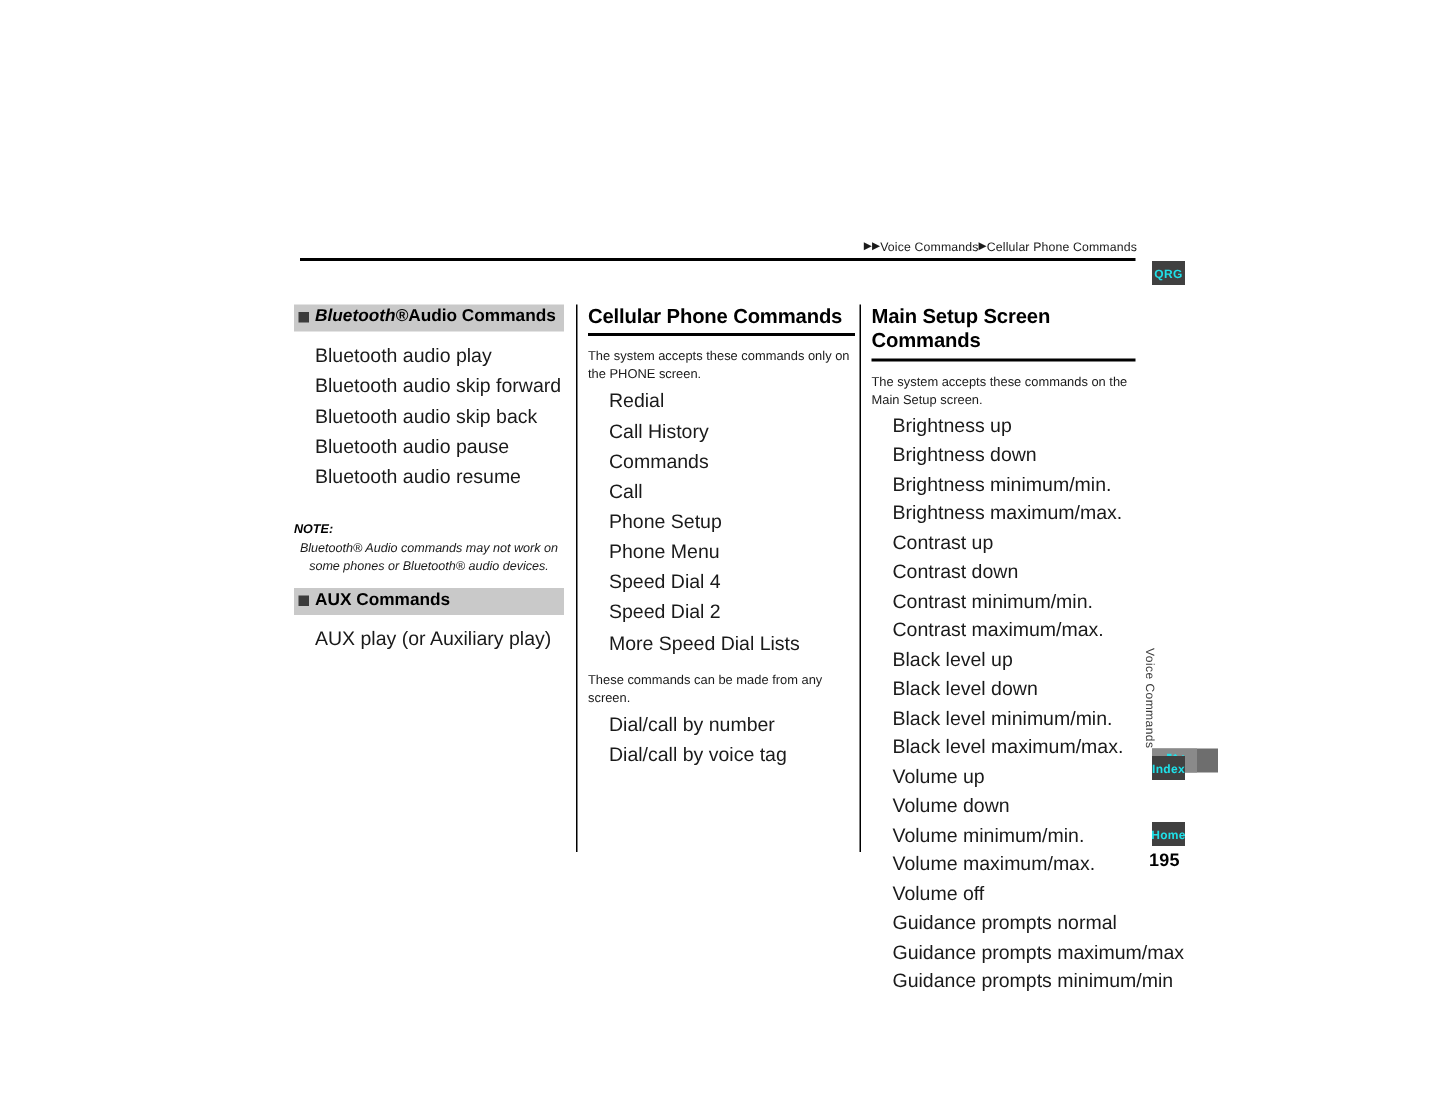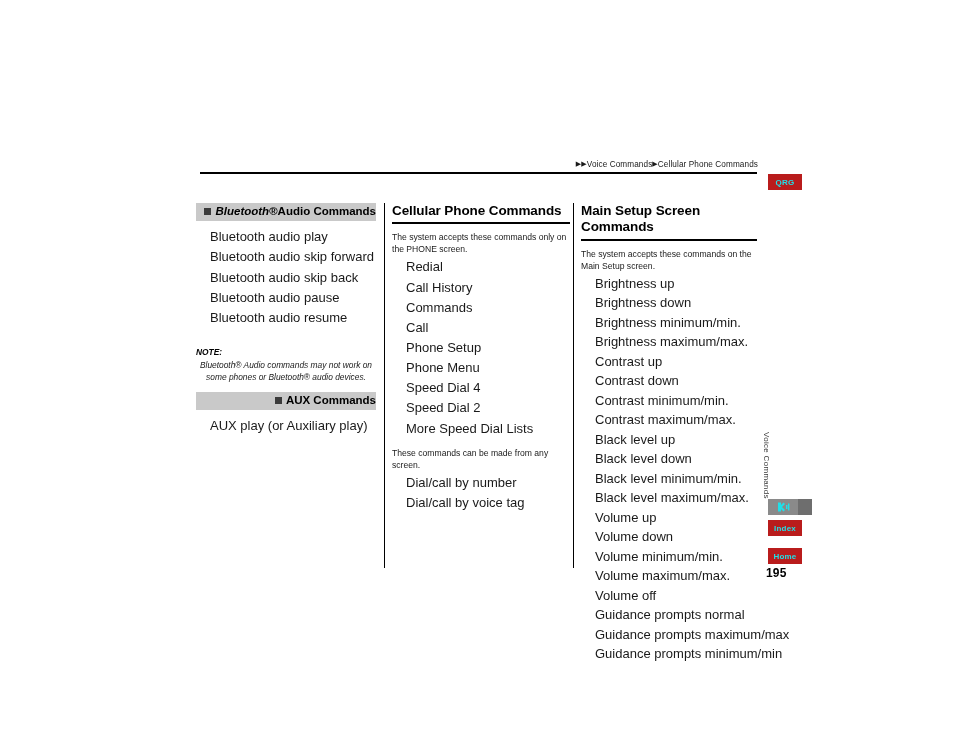--- a/index.html
+++ b/index.html
@@ -43,33 +43,33 @@
   #tab-rail {
     position: absolute;
     left: 758px;
     top: 160px;
     width: 60px;
     height: 420px;
   }
   .tab-btn {
     position: absolute;
     left: 10px;
-    width: 34px;
+    width: 22px;
     height: 16px;
-    background: #b91c1c;
+    background: #404040;
     color: #1fe0e8;
     font-size: 8px;
     font-weight: bold;
     display: flex;
     align-items: center;
     justify-content: center;
     letter-spacing: 0.2px;
   }
   #tab-qrg   { top: 14px; }
-  #tab-index { top: 360px; }
+  #tab-index { top: 344px; }
   #tab-home  { top: 388px; }
 
   #tab-icon {
     position: absolute;
     left: 10px;
     top: 339px;
     width: 44px;
     height: 16px;
     background: #6e6e6e;
   }
@@ -130,21 +130,20 @@
   
   .bar-heading {
     background: #c9c9c9;
     color: #000;
     font-size: 11.5px;
     font-weight: bold;
     padding: 2px 0 3px 0;
     display: flex;
     align-items: center;
     line-height: 1.15;
-    justify-content: flex-end;
   }
   .bar-heading .sq {
     display: inline-block;
     width: 7px;
     height: 7px;
     background: #3b3b3b;
     margin: 0 4px 0 3px;
     flex: 0 0 auto;
   }
   .bar-heading .bt {

